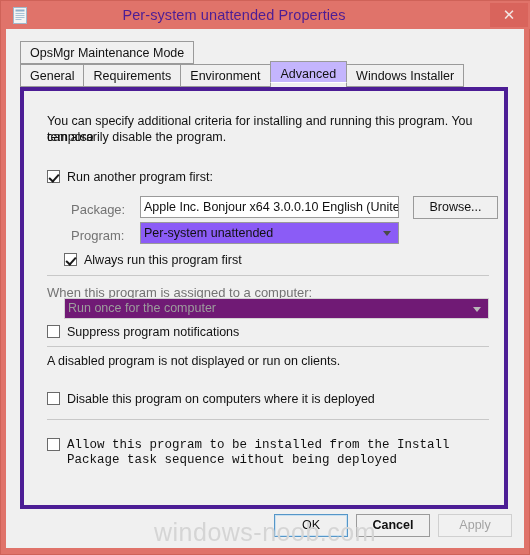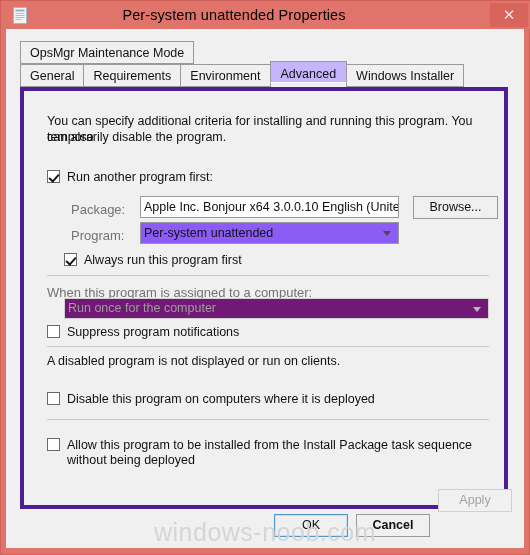--- a/index.html
+++ b/index.html
@@ -38,21 +38,21 @@
     width: 16px; height: 17px;
   }
   #title-text {
     position: absolute;
     left: 0; top: 0;
     width: 466px;
     height: 28px;
     line-height: 28px;
     text-align: center;
     font-size: 14.5px;
-    color: #000000;
+    color: #4c1d95;
     letter-spacing: 0.1px;
     white-space: nowrap;
   }
   #close-button {
     position: absolute;
     right: 3px; top: 2px;
     width: 38px; height: 24px;
     background: #d9645c;
     color: #f3e6e4;
     font-size: 15px;
@@ -165,20 +165,21 @@
     font-family: "Liberation Sans", sans-serif;
     font-size: 12.5px;
     color: #111111;
     line-height: 14px;
     white-space: nowrap;
   }
   .cblabel.wrap {
     white-space: normal;
     width: 420px;
     line-height: 15px;
+    font-family: Liberation Mono, monospace;
   }
 
   
   .fieldlabel {
     position: absolute;
     font-size: 13px;
     color: #737373;
   }
   .textbox {
     position: absolute;
@@ -347,18 +348,18 @@
 
       <div class="cbrow" style="left:23px; top:347px;">
         <span class="cbox"></span>
         <span class="cblabel wrap">Allow this program to be installed from the Install Package task sequence without being deployed</span>
       </div>
 
     </div>
 
     <div class="btn focused" style="left:268px; top:485px; width:74px; height:23px; line-height:21px;">OK</div>
     <div class="btn" style="left:350px; top:485px; width:74px; height:23px; line-height:21px;font-weight:bold;">Cancel</div>
-    <div class="btn disabled" style="left:432px; top:460px; width:74px; height:23px; line-height:21px;">Apply</div>
+    <div class="btn disabled" style="left:432px; top:485px; width:74px; height:23px; line-height:21px;">Apply</div>
 
   </div>
 </div>
 
 <div id="watermark">windows-noob.com</div>
 
 </body></html>

